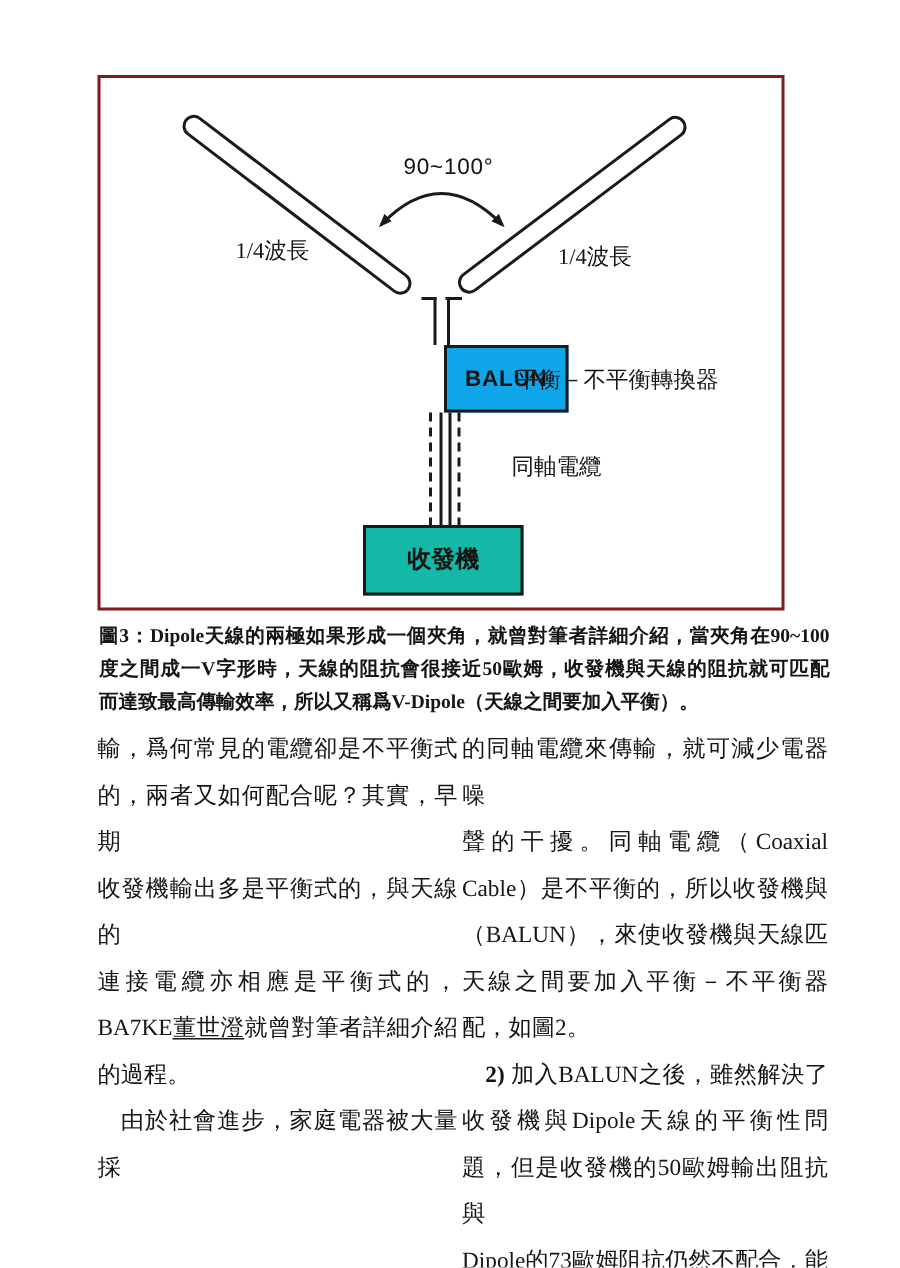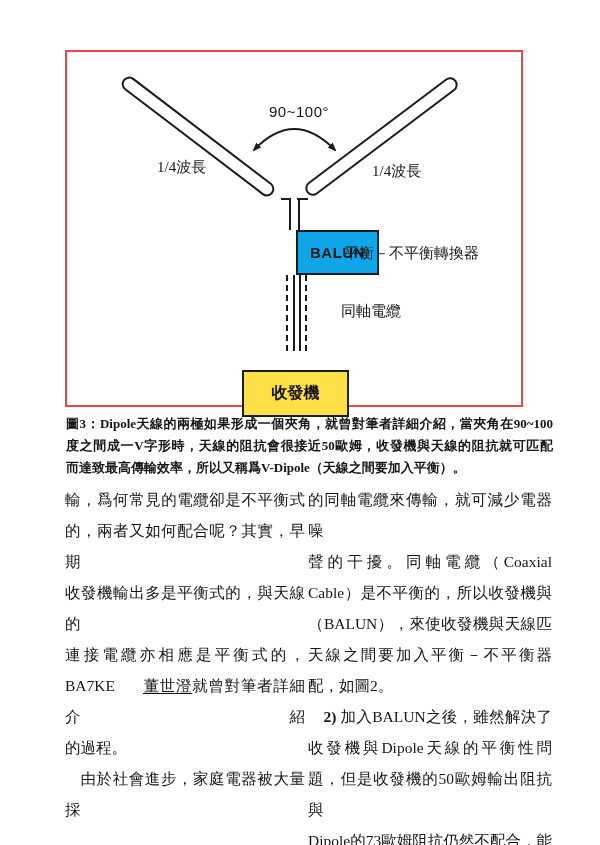--- a/index.html
+++ b/index.html
@@ -3,21 +3,21 @@
 <meta charset="utf-8">
 <style>
   html,body{margin:0;padding:0;}
   body{
     width:600px;height:845px;background:#ffffff;position:relative;overflow:hidden;
     font-family:"Liberation Serif", serif;color:#151515;
   }
   
   .frame{
     position:absolute;left:65px;top:50px;width:458px;height:357px;
-    border:2px solid #ef4444;box-sizing:border-box;background:#ffffff;
+    border:2px solid #7f1d1d;box-sizing:border-box;background:#ffffff;
   }
   .rod{
     position:absolute;height:15px;background:#ffffff;border:2px solid #1a1a1a;
     border-radius:9px;box-sizing:border-box;
   }
   .rod.left{left:37px;top:77px;width:188px;transform:rotate(37.3deg);}
   .rod.right{left:221px;top:77px;width:187px;transform:rotate(-37deg);}
   .vline{position:absolute;width:2px;background:#1a1a1a;}
   .hstub{position:absolute;height:2px;background:#1a1a1a;}
   .dline{position:absolute;width:0;border-left:2px dashed #1a1a1a;}
@@ -44,21 +44,21 @@
     position:absolute;left:66px;top:413px;width:487px;
     font-size:13px;font-weight:bold;line-height:22px;
   }
   
   .col{position:absolute;top:484px;font-size:15.5px;line-height:31px;}
   .col.left{left:65px;width:240px;}
   .col.right{left:308px;width:244px;}
   .line{text-align:justify;text-align-last:justify;}
   .line.end{text-align-last:left;}
   .line.indent{text-indent:1em;}
-  .u{text-decoration:underline;text-underline-offset:2px;margin-left:28px;}
+  .u{text-decoration:underline;text-underline-offset:2px;}
   .b{font-weight:bold;}
 </style>
 </head>
 <body>
 
 <div class="frame">
 
   <div class="rod left"></div>
   <div class="rod right"></div>
 
@@ -82,21 +82,21 @@
 
   <div class="gbox balun-box" style="background: #0ea5e9; border-color: rgb(26, 26, 26); margin-left: 44px;">BALUN</div>
   <div class="side-label balun-desc">平衡－不平衡轉換器</div>
 
   <div class="dline" style="left:219px;top:223px;height:76px;"></div>
   <div class="vline" style="left:226px;top:223px;height:76px;"></div>
   <div class="vline" style="left:232px;top:223px;height:76px;"></div>
   <div class="dline" style="left:238px;top:223px;height:76px;"></div>
   <div class="side-label coax-label">同軸電纜</div>
 
-  <div class="gbox xcvr-box" style="background: #fde047; border-color: rgb(26, 26, 26); margin-top: 20px;">收發機</div>
+  <div class="gbox xcvr-box" style="background: #14b8a6; border-color: rgb(26, 26, 26);">收發機</div>
 </div>
 
 <div class="caption" id="caption">
     <div class="line"><span class="">圖3：Dipole天線的兩極如果形成一個夾角，就曾對筆者詳細介紹，當夾角在90~100</span></div>
     <div class="line"><span class="">度之間成一V字形時，天線的阻抗會很接近50歐姆，收發機與天線的阻抗就可匹配</span></div>
     <div class="line end"><span class="">而達致最高傳輸效率，所以又稱爲V-Dipole（天線之間要加入平衡）。</span></div>
   </div>
 
 <div class="col left" id="col-left">
     <div class="line"><span class="">輸，爲何常見的電纜卻是不平衡式</span></div>

